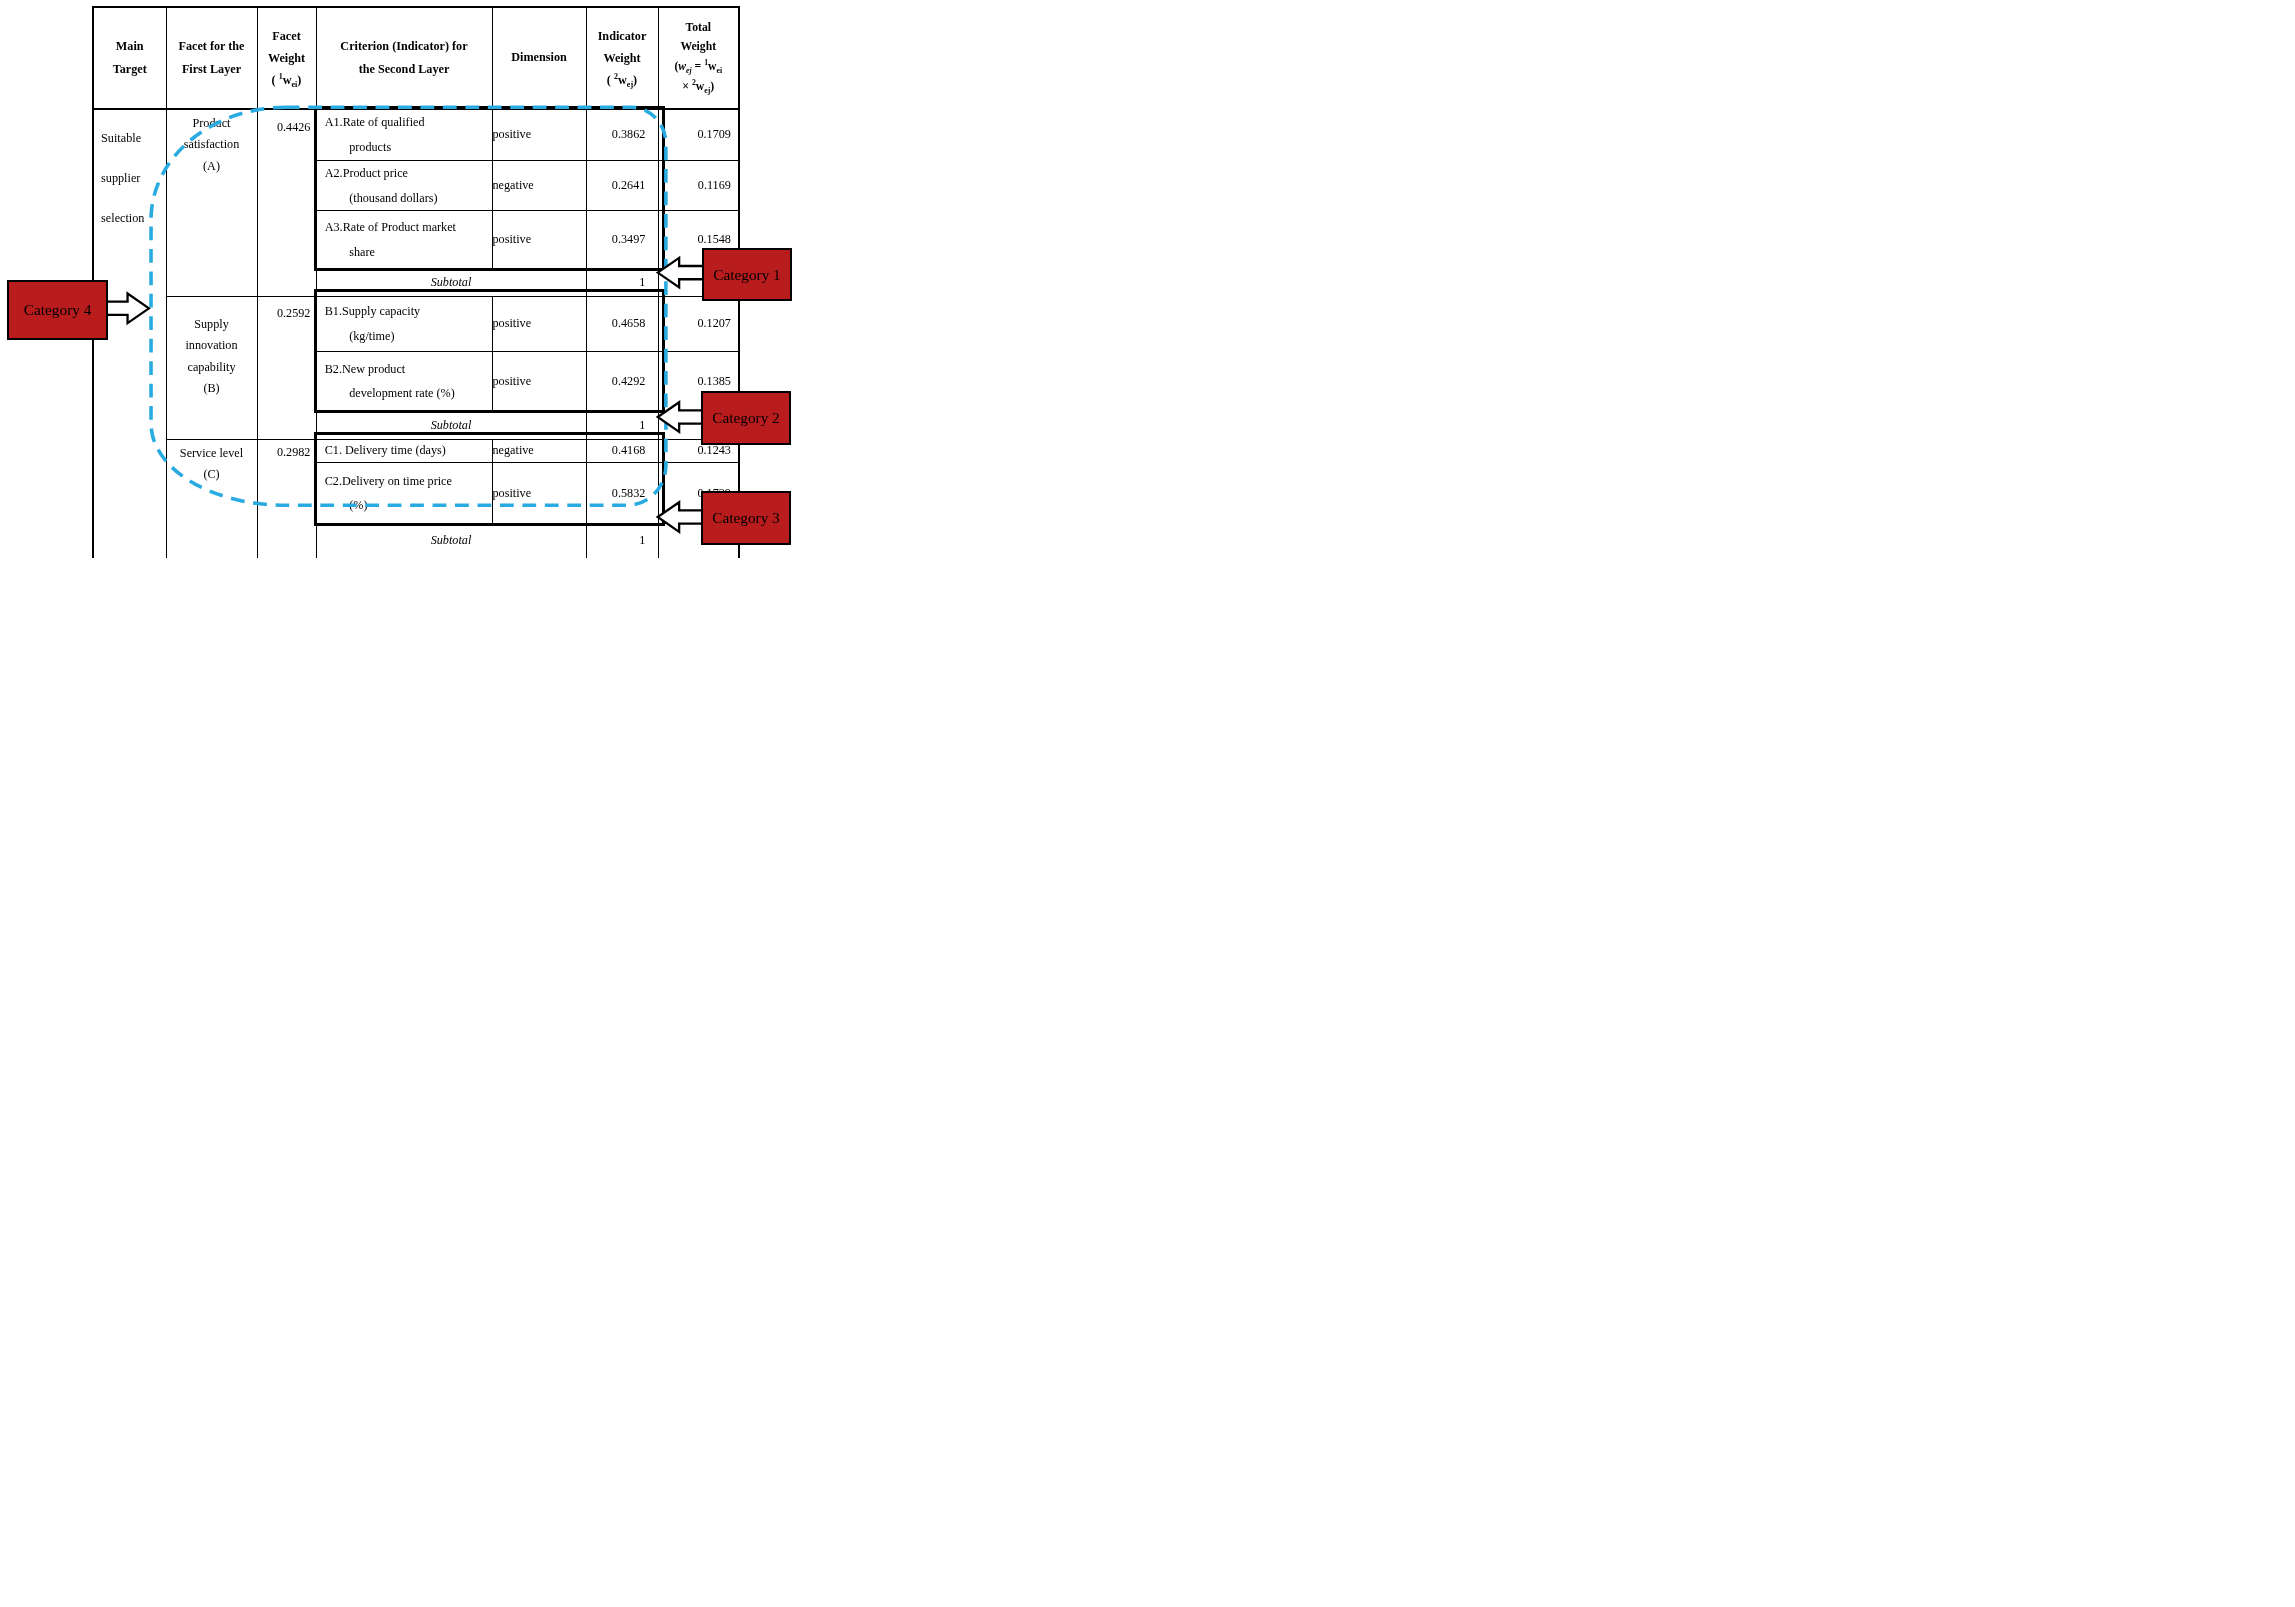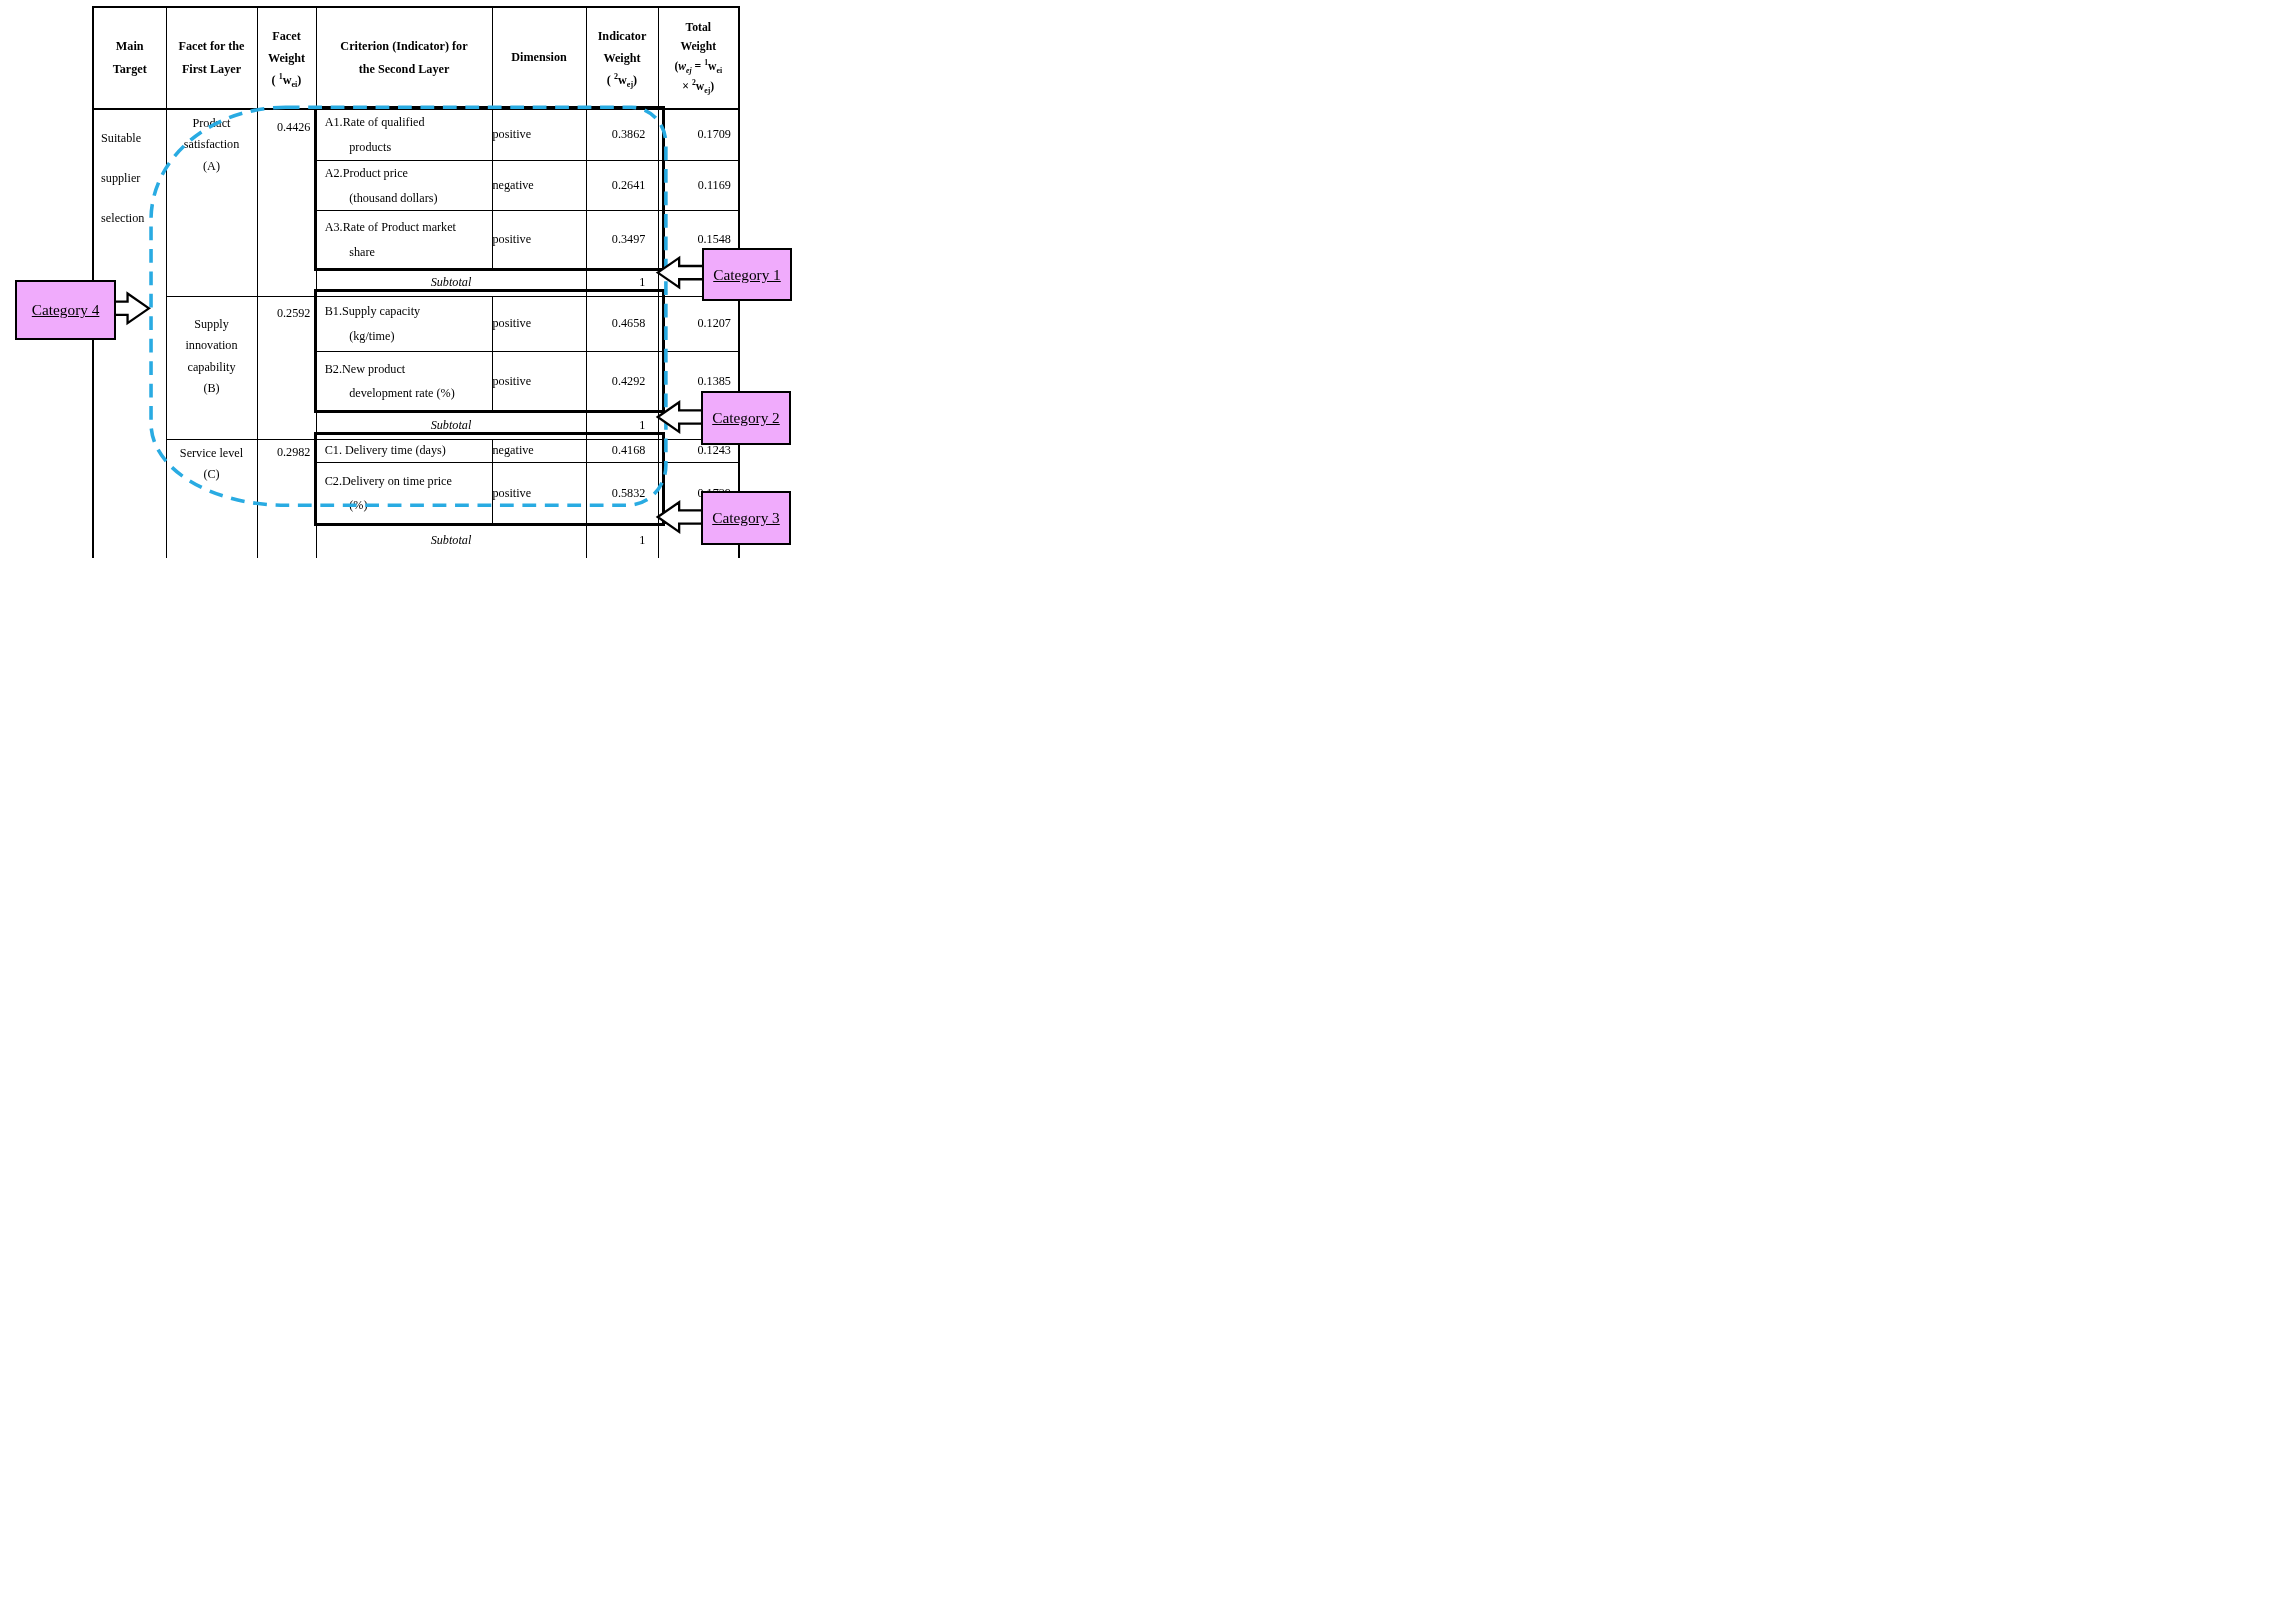--- a/index.html
+++ b/index.html
@@ -38,28 +38,28 @@
   .fml{line-height:1.7;}
   .it{font-style:italic;}
   th.thTotal{line-height:1.62;font-size:11.7px;margin-top:21px;}
   
   .catframe{position:absolute;border:3.1px solid #000;pointer-events:none;background:transparent;}
   #catframe1{left:314px;top:106px;width:345px;height:159px;}
   #catframe2{left:314px;top:289px;width:345px;height:118px;}
   #catframe3{left:314px;top:432px;width:345px;height:88px;}
   svg.overlay{position:absolute;left:0;top:0;width:796px;height:558px;pointer-events:none;}
   .callout{
-    position:absolute;background:#f0abfc;border:2px solid #000;
+    position:absolute;background:#b91c1c;border:2px solid #000;
     display:flex;align-items:center;justify-content:center;
-    font-size:15.3px;line-height:1;white-space:nowrap;text-decoration:underline;
+    font-size:15.3px;line-height:1;white-space:nowrap;
   }
   #callout1{left:702px;top:248px;width:86px;height:49px;}
   #callout2{left:701px;top:391px;width:86px;height:50px;}
   #callout3{left:701px;top:491px;width:86px;height:50px;}
-  #callout4{left:7.1px;top:280px;width:97px;height:56px;margin-left:8px;}
+  #callout4{left:7.1px;top:280px;width:97px;height:56px;}
 </style>
 </head>
 <body>
 
 <div class="canvas">
 
   <table class="grid">
     <colgroup>
       <col style="width:73px">
         <col style="width:91px">

